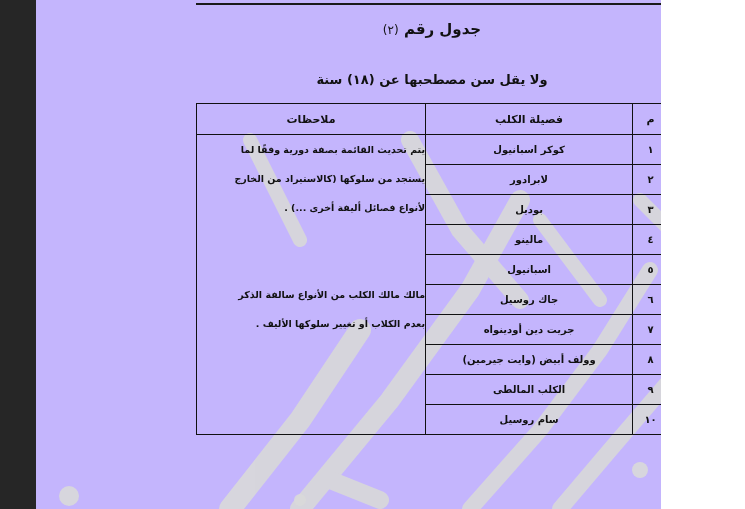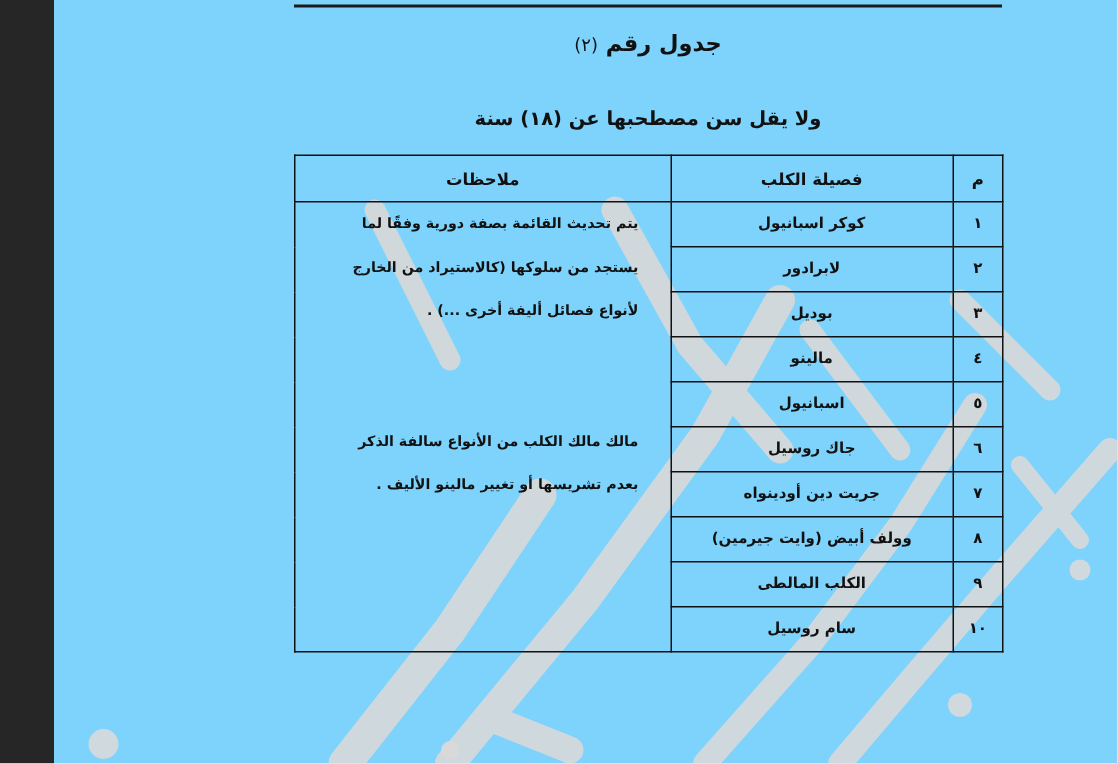--- a/index.html
+++ b/index.html
@@ -5,23 +5,23 @@
     html, body {
       margin: 0;
       padding: 0;
       width: 745px;
       height: 509px;
       overflow: hidden;
       background: #ffffff;
     }
     .viewport {
       position: relative;
-      width: 745px;
-      height: 509px;
-      background: #7dd3fc;
+      width: 661px;
+      height: 509px;
+      background: #c4b5fd;
       overflow: hidden;
     }
     .side-strip {
       position: absolute;
       left: 0;
       top: 0;
       width: 36px;
       height: 509px;
       background: #262626;
     }
@@ -90,21 +90,21 @@
       height: 29px;
       font-weight: bold;
       margin-left: 12px;
     }
     .col-idx { width: 35px; }
     .col-breed { width: 207px; }
     .col-notes {
       width: 229px;
       text-align: right !important;
       vertical-align: top !important;
-      padding: 0 21px !important;
+      padding: 0 0 !important;
       font-size: 9.5px;
       line-height: 29px;
     }
     .note-block { display: block; }
     .note-gap { display: block; height: 58px; }
   </style>
 </head>
 <body>
 
 <div class="viewport">
@@ -151,21 +151,21 @@
       <tbody>
         <tr>
           <td class="col-idx">١</td>
           <td class="col-breed">كوكر اسبانيول</td>
           <td class="col-notes" rowspan="10">
             <span class="note-block">يتم تحديث القائمة بصفة دورية وفقًا لما</span>
             <span class="note-block">يستجد من سلوكها (كالاستيراد من الخارج</span>
             <span class="note-block">لأنواع فصائل أليفة أخرى ...) .</span>
             <span class="note-gap"></span>
             <span class="note-block">مالك مالك الكلب من الأنواع سالفة الذكر</span>
-            <span class="note-block">بعدم تشريسها أو تغيير مالينو الأليف .</span>
+            <span class="note-block">بعدم الكلاب أو تغيير سلوكها الأليف .</span>
           </td>
         </tr>
         <tr>
           <td class="col-idx">٢</td>
           <td class="col-breed">لابرادور</td>
         </tr>
         <tr>
           <td class="col-idx">٣</td>
           <td class="col-breed">بوديل</td>
         </tr>

